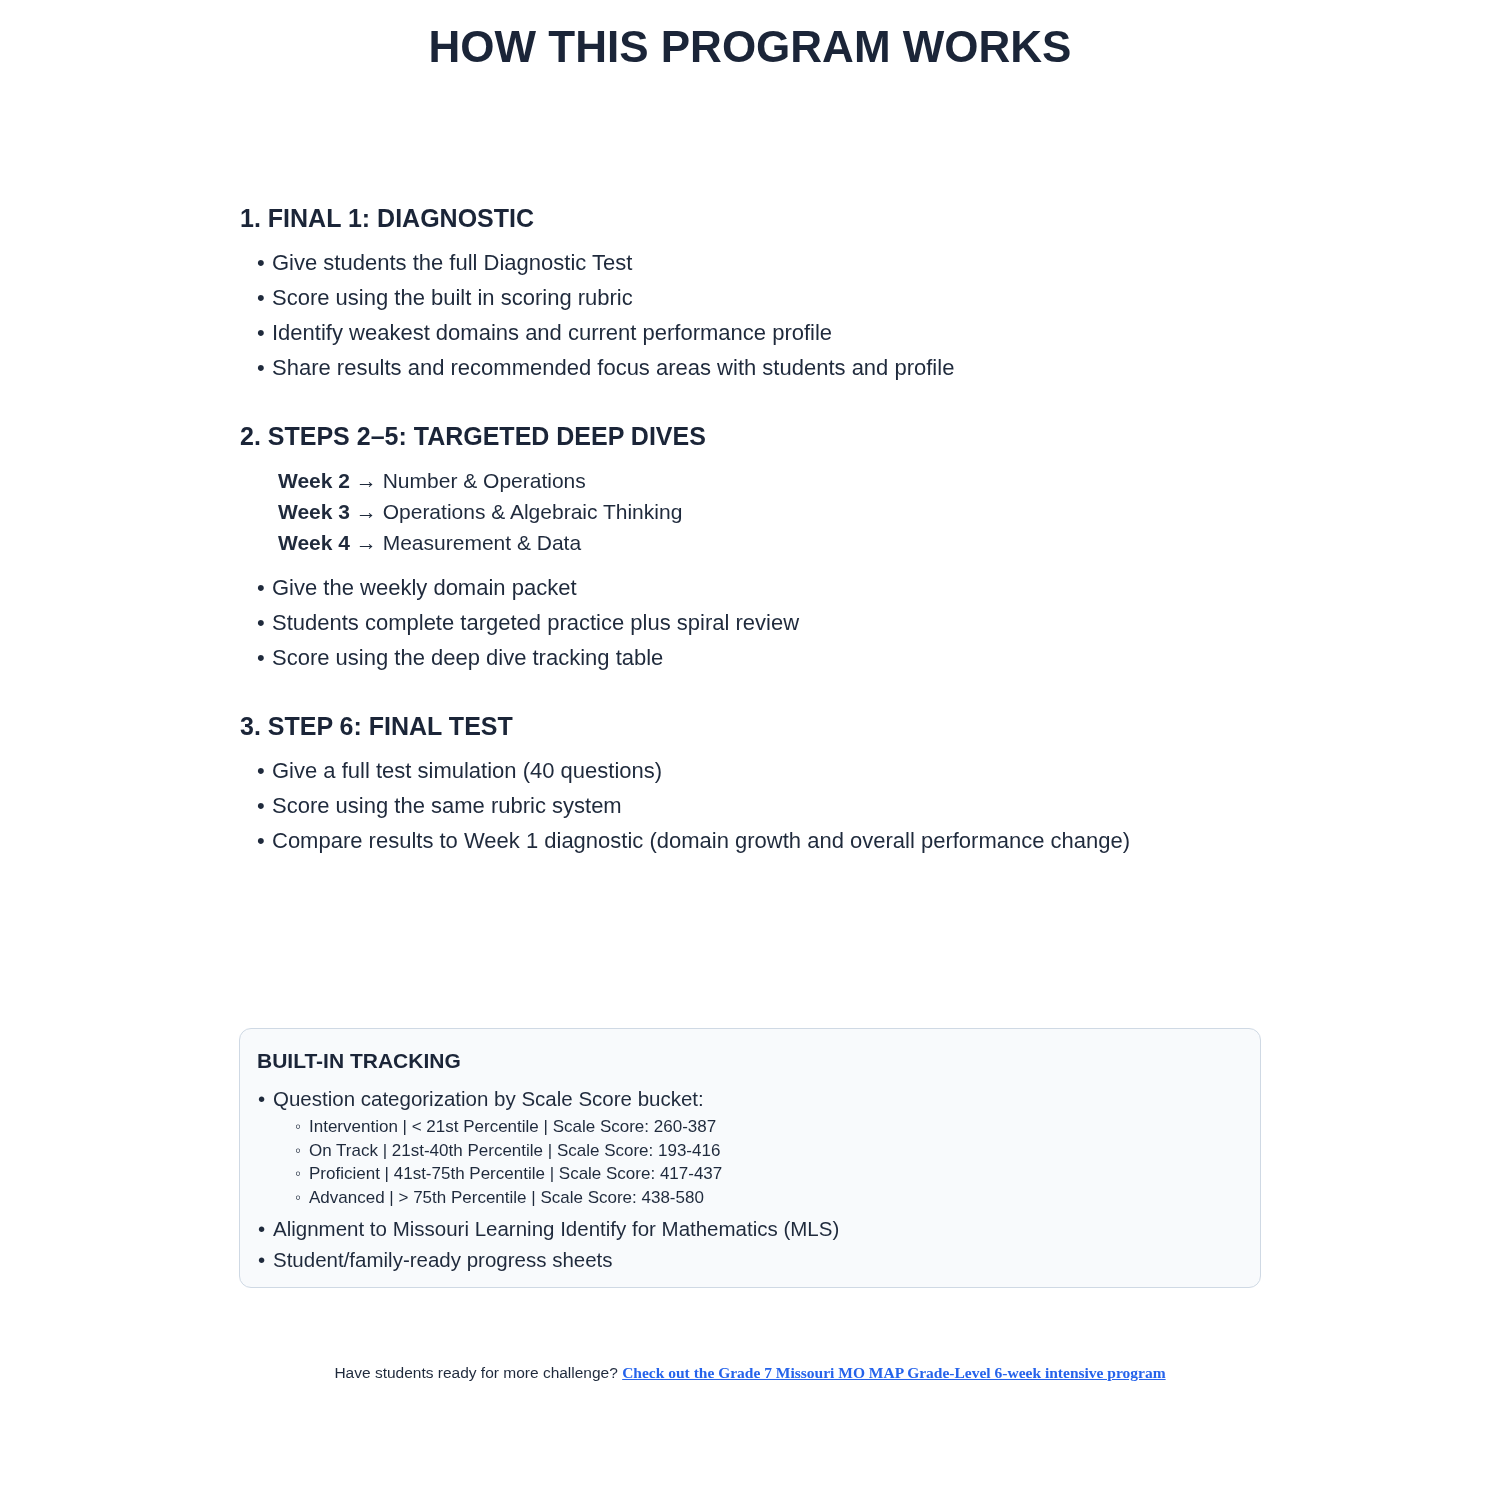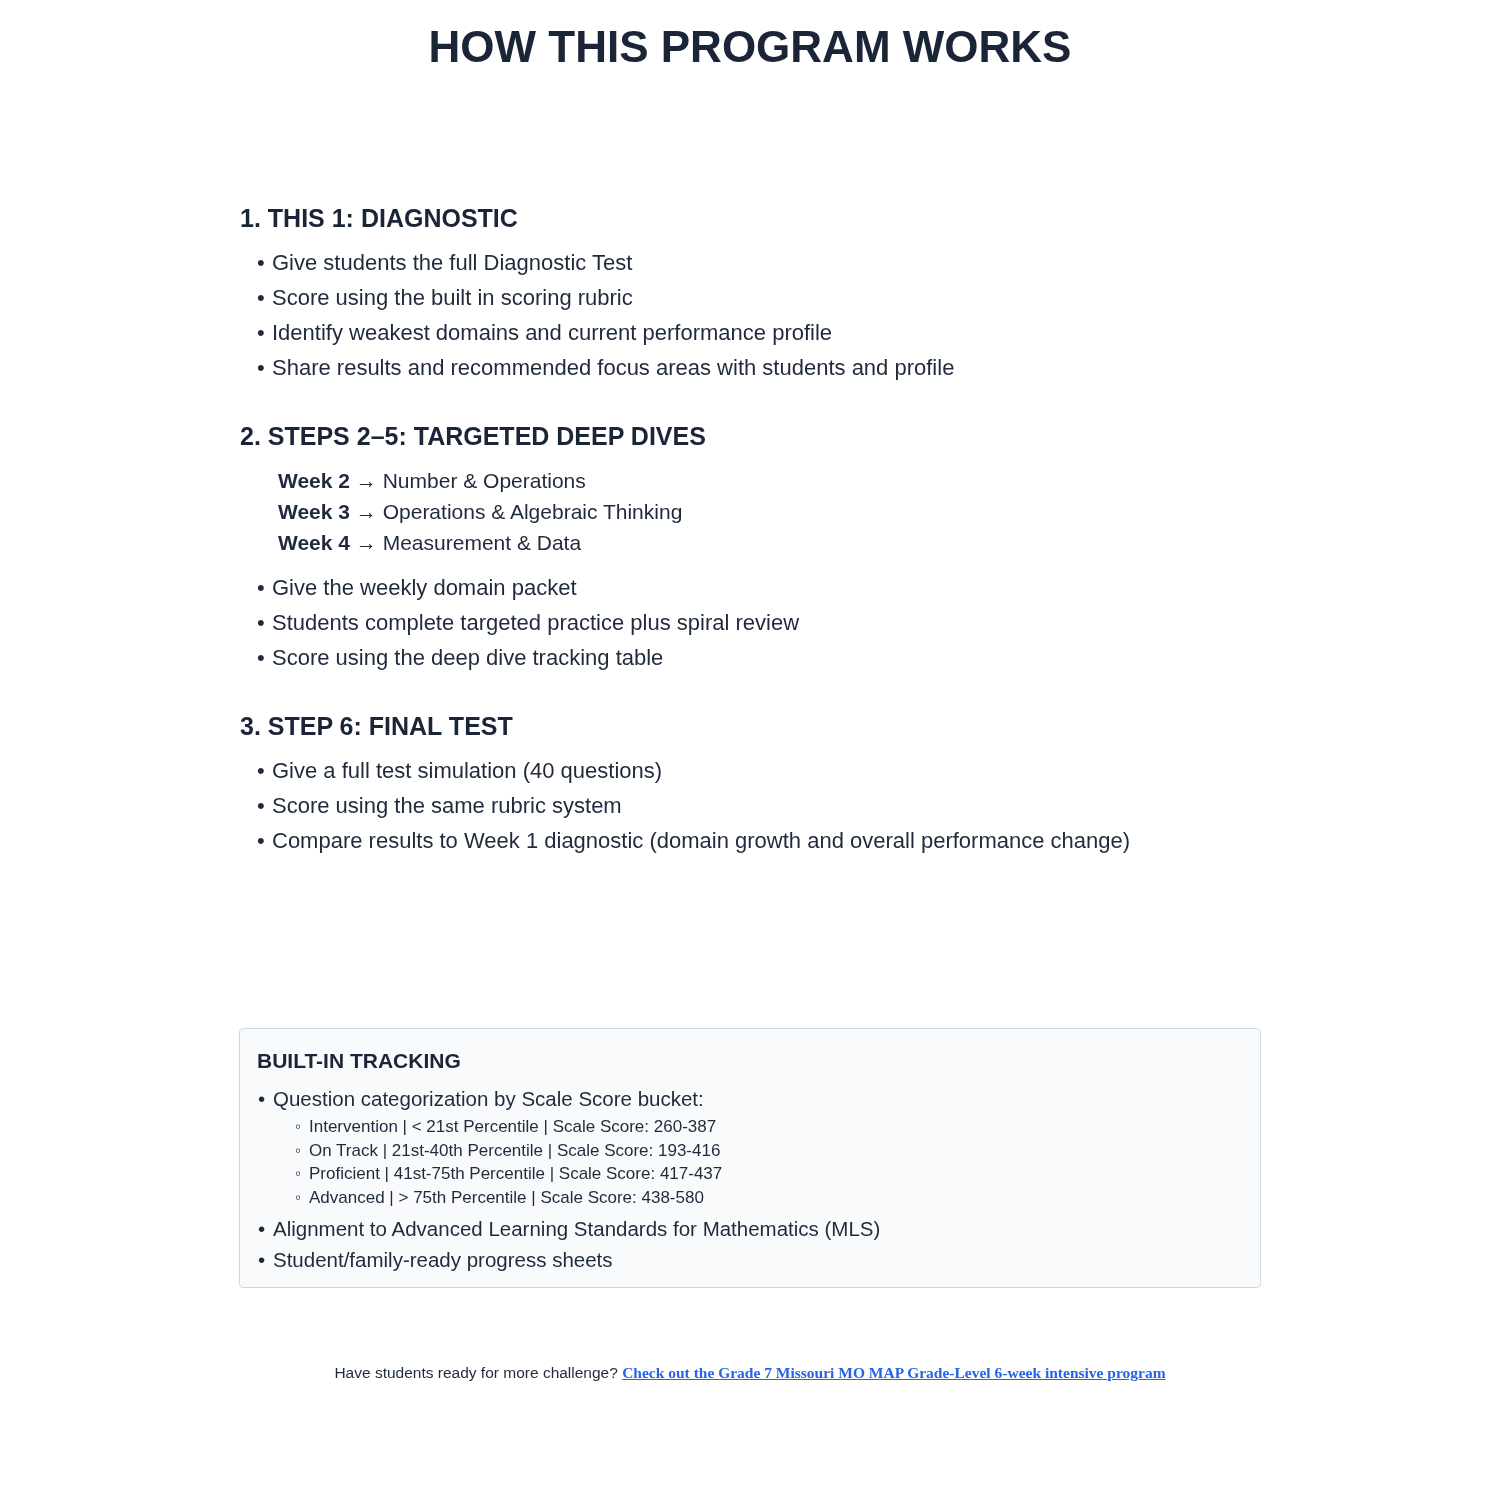--- a/index.html
+++ b/index.html
@@ -60,21 +60,21 @@
     line-height: 31px;
   }
   .week-label { font-weight: bold; }
   .arrow { font-weight: normal; }
   .tracking-box {
     box-sizing: border-box;
     width: 1022px;
     margin: 170px auto 0 auto;
     background: #f8fafc;
     border: 1px solid #cfd9e4;
-    border-radius: 4px;
+    border-radius: 12px;
     padding: 18px 20px 12px 17px;
   }
   .tracking-box h3 {
     margin: 0;
     font-size: 21px;
     line-height: 28px;
     font-weight: bold;
     color: #1b2538;
   }
   ul.box-bullets {
@@ -127,21 +127,21 @@
   }
 </style>
 </head>
 <body>
 
 <h1 class="page-title">HOW THIS PROGRAM WORKS</h1>
 
 <div class="content">
 
   <div class="section first">
-    <h2><span>1.</span> <span>THIS 1: DIAGNOSTIC</span></h2>
+    <h2><span>1.</span> <span>FINAL 1: DIAGNOSTIC</span></h2>
     <ul class="bullets">
       <li>Give students the full Diagnostic Test</li>
       <li>Score using the built in scoring rubric</li>
       <li>Identify weakest domains and current performance profile</li>
       <li>Share results and recommended focus areas with students and profile</li>
     </ul>
   </div>
 
   <div class="section">
     <h2><span>2.</span> <span>STEPS 2–5: TARGETED DEEP DIVES</span></h2>
@@ -173,21 +173,21 @@
   <ul class="box-bullets">
     <li>
       <span>Question categorization by Scale Score bucket:</span>
       <ul class="sub-bullets">
         <li>Intervention | &lt; 21st Percentile | Scale Score: 260-387</li>
         <li>On Track | 21st-40th Percentile | Scale Score: 193-416</li>
         <li>Proficient | 41st-75th Percentile | Scale Score: 417-437</li>
         <li>Advanced | &gt; 75th Percentile | Scale Score: 438-580</li>
       </ul>
     </li>
-    <li>Alignment to Advanced Learning Standards for Mathematics (MLS)</li>
+    <li>Alignment to Missouri Learning Identify for Mathematics (MLS)</li>
     <li>Student/family-ready progress sheets</li>
   </ul>
 </div>
 
 <div class="footer">
   <span>Have students ready for more challenge?</span>
   <a href="#">Check out the Grade 7 Missouri MO MAP Grade-Level 6-week intensive program</a>
 </div>
 
 </body></html>

